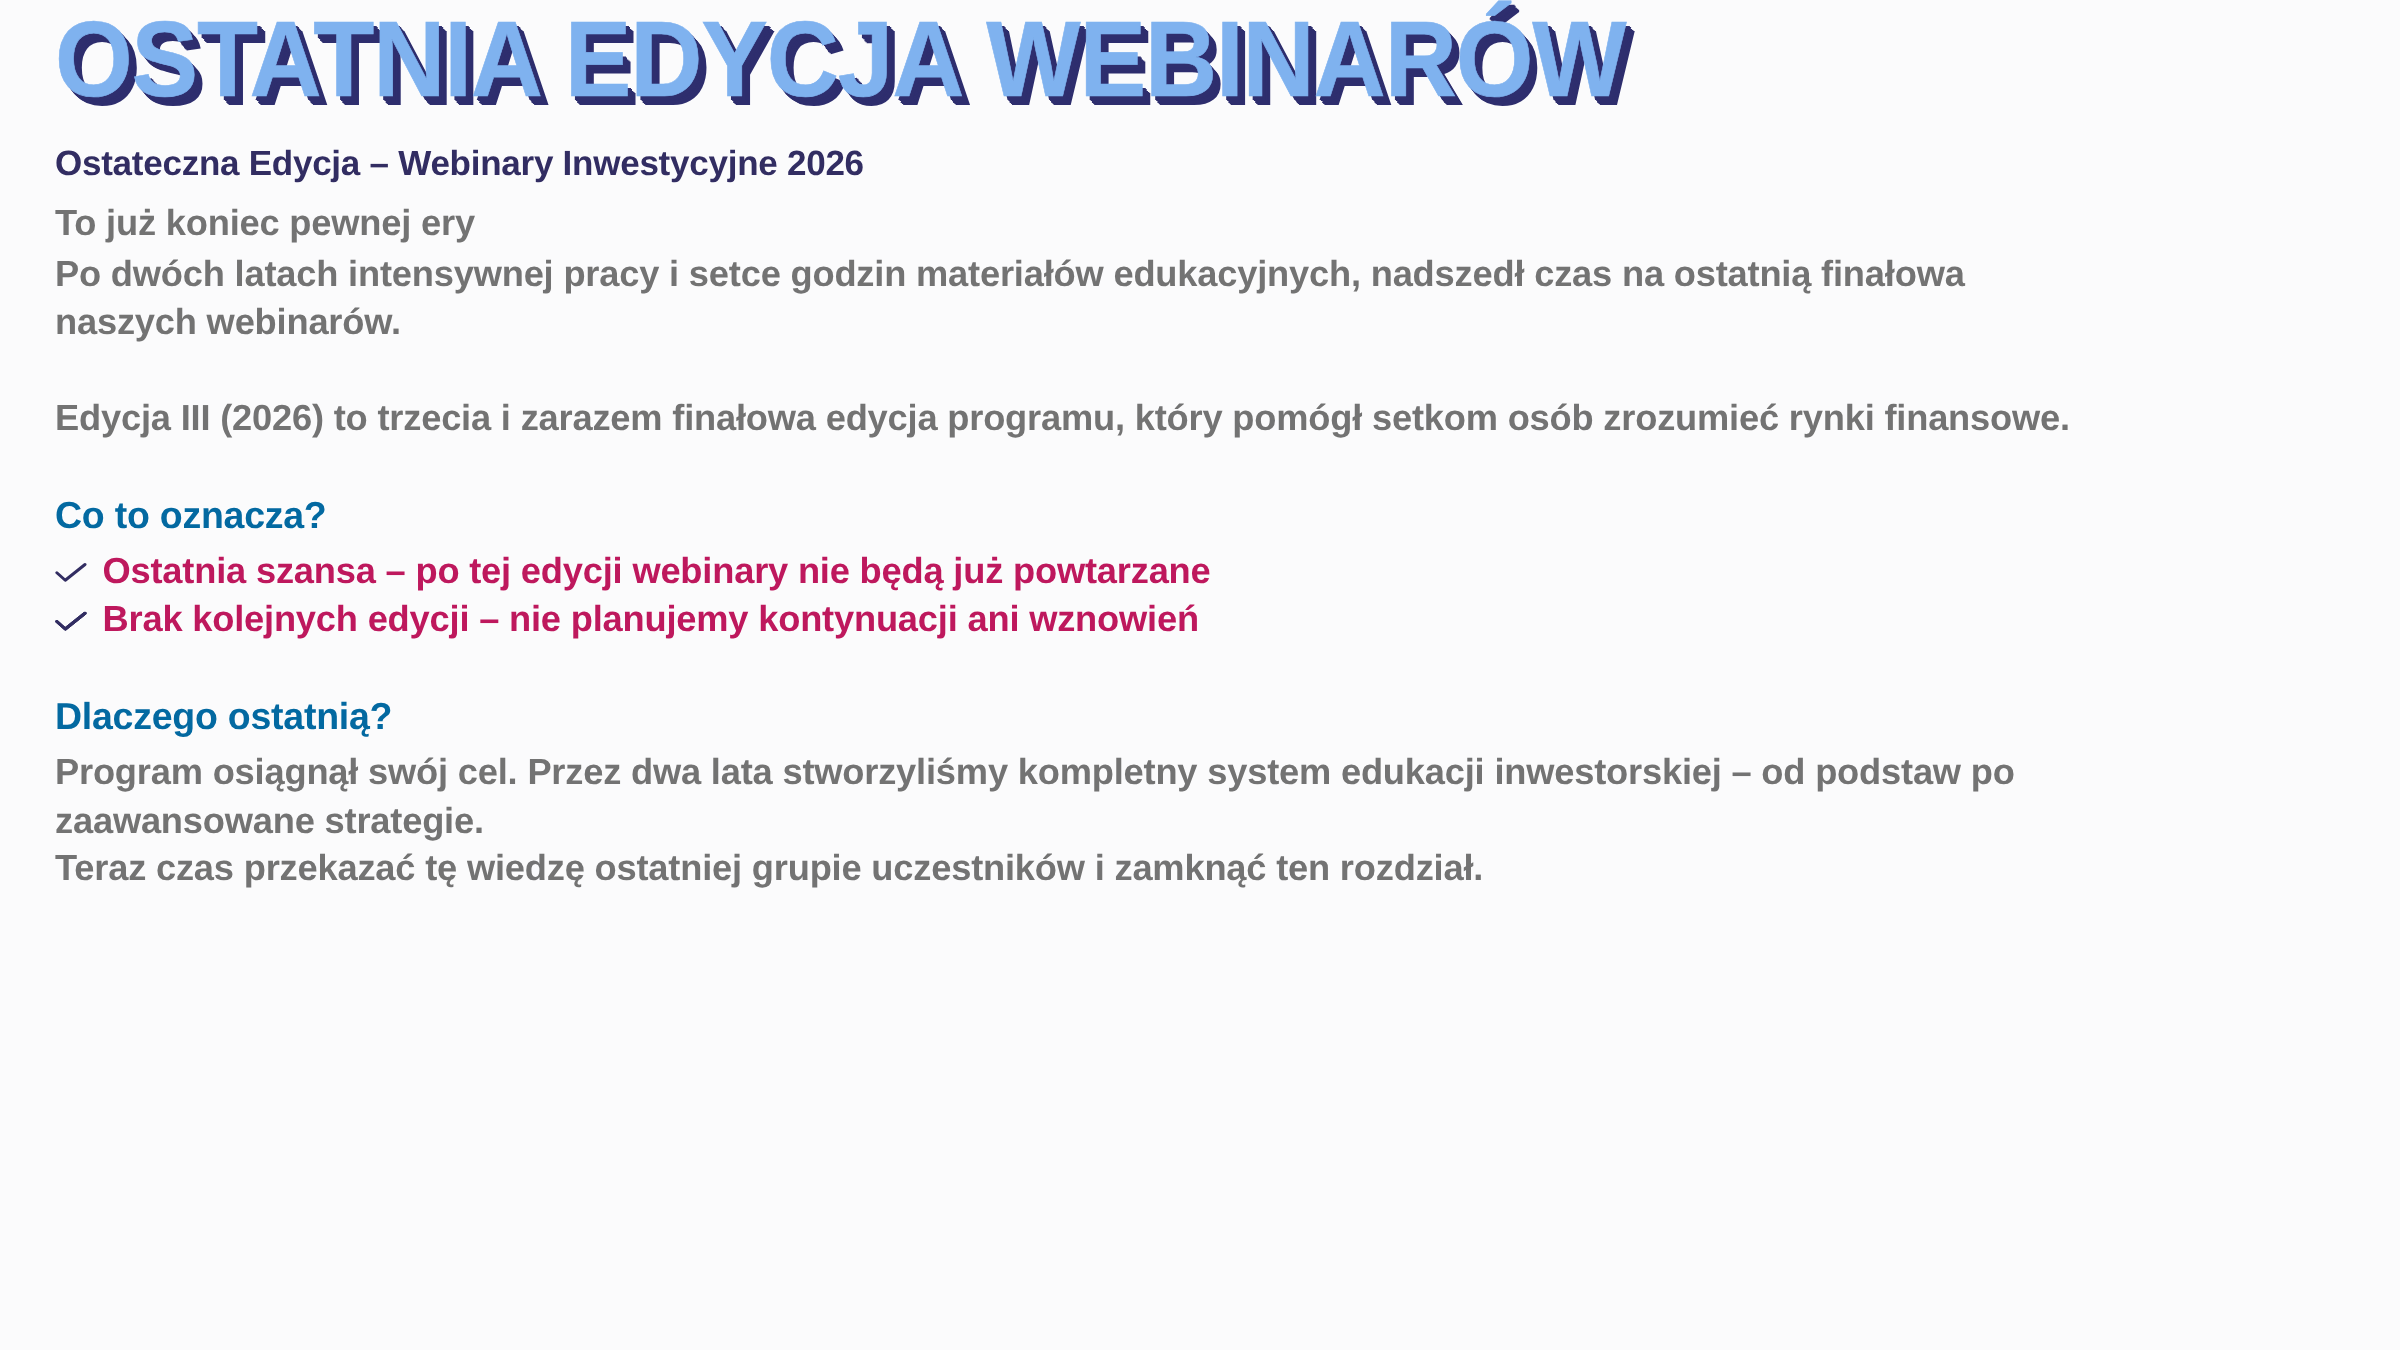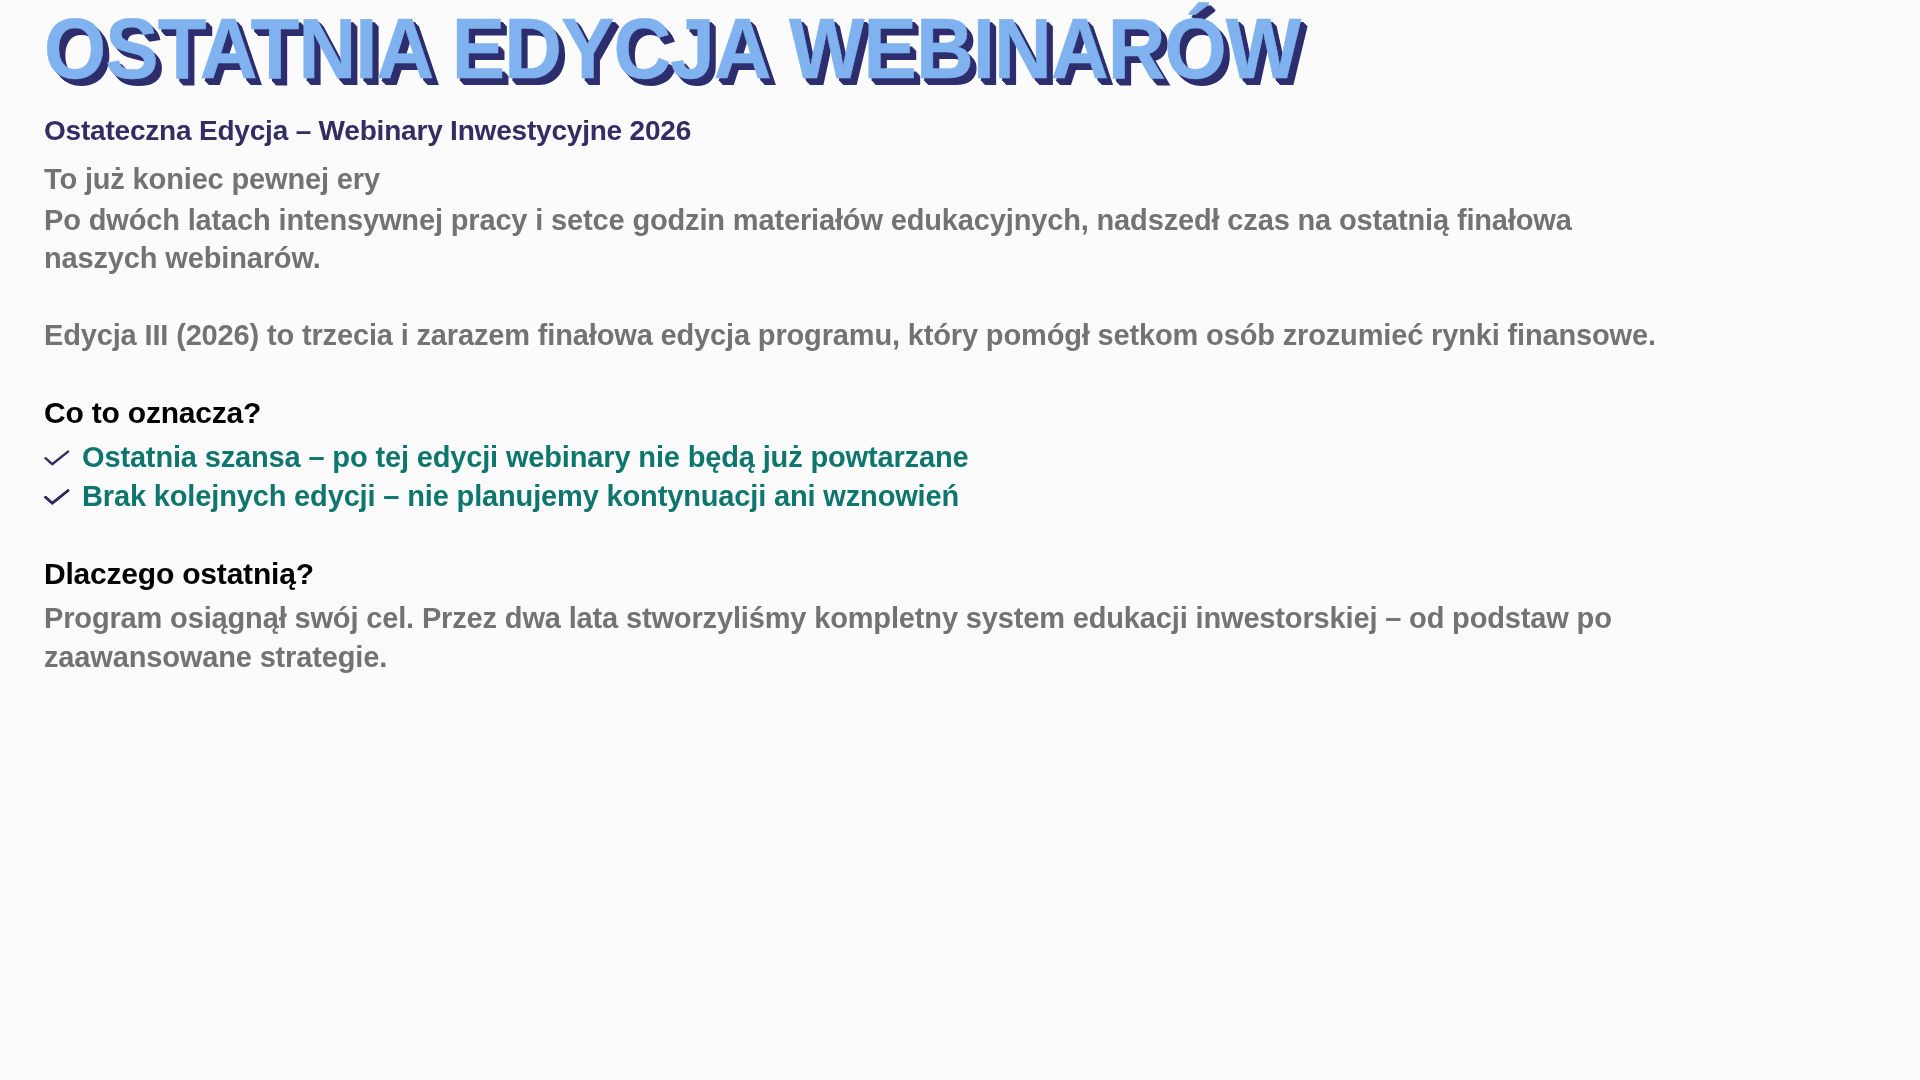--- a/index.html
+++ b/index.html
@@ -83,39 +83,39 @@
     height: 38px;
   }
 
   .section-heading {
     margin: 0 0 4px 0;
     font-family: "Liberation Sans", sans-serif;
     font-weight: 700;
     font-size: 30px;
     line-height: 42px;
     letter-spacing: -0.2px;
-    color: #000000;
+    color: #0369a1;
   }
 
   .check-list {
     list-style: none;
     margin: 0;
     padding: 0;
   }
 
   .check-item {
     position: relative;
     margin: 0;
     padding: 0 0 0 38px;
     font-family: "Liberation Sans", sans-serif;
     font-weight: 700;
     font-size: 29px;
     line-height: 38.5px;
     letter-spacing: -0.15px;
-    color: #0f766e;
+    color: #be185d;
   }
 
   .check-icon {
     position: absolute;
     left: 0;
     top: 1px;
     width: 30px;
     font-size: 27px;
     font-weight: 400;
     line-height: 38.5px;
@@ -182,15 +182,16 @@
         <span>Brak kolejnych edycji – nie planujemy kontynuacji ani wznowień</span>
       </li>
     </ul>
 
     <div class="spacer-block"></div>
 
     <h3 class="section-heading">Dlaczego ostatnią?</h3>
 
     <p class="para">Program osiągnął swój cel. Przez dwa lata stworzyliśmy kompletny system edukacji inwestorskiej – od podstaw po zaawansowane strategie.</p>
 
+    <p class="para">Teraz czas przekazać tę wiedzę ostatniej grupie uczestników i zamknąć ten rozdział.</p>
 
   </div>
 </div>
 
 </body></html>

